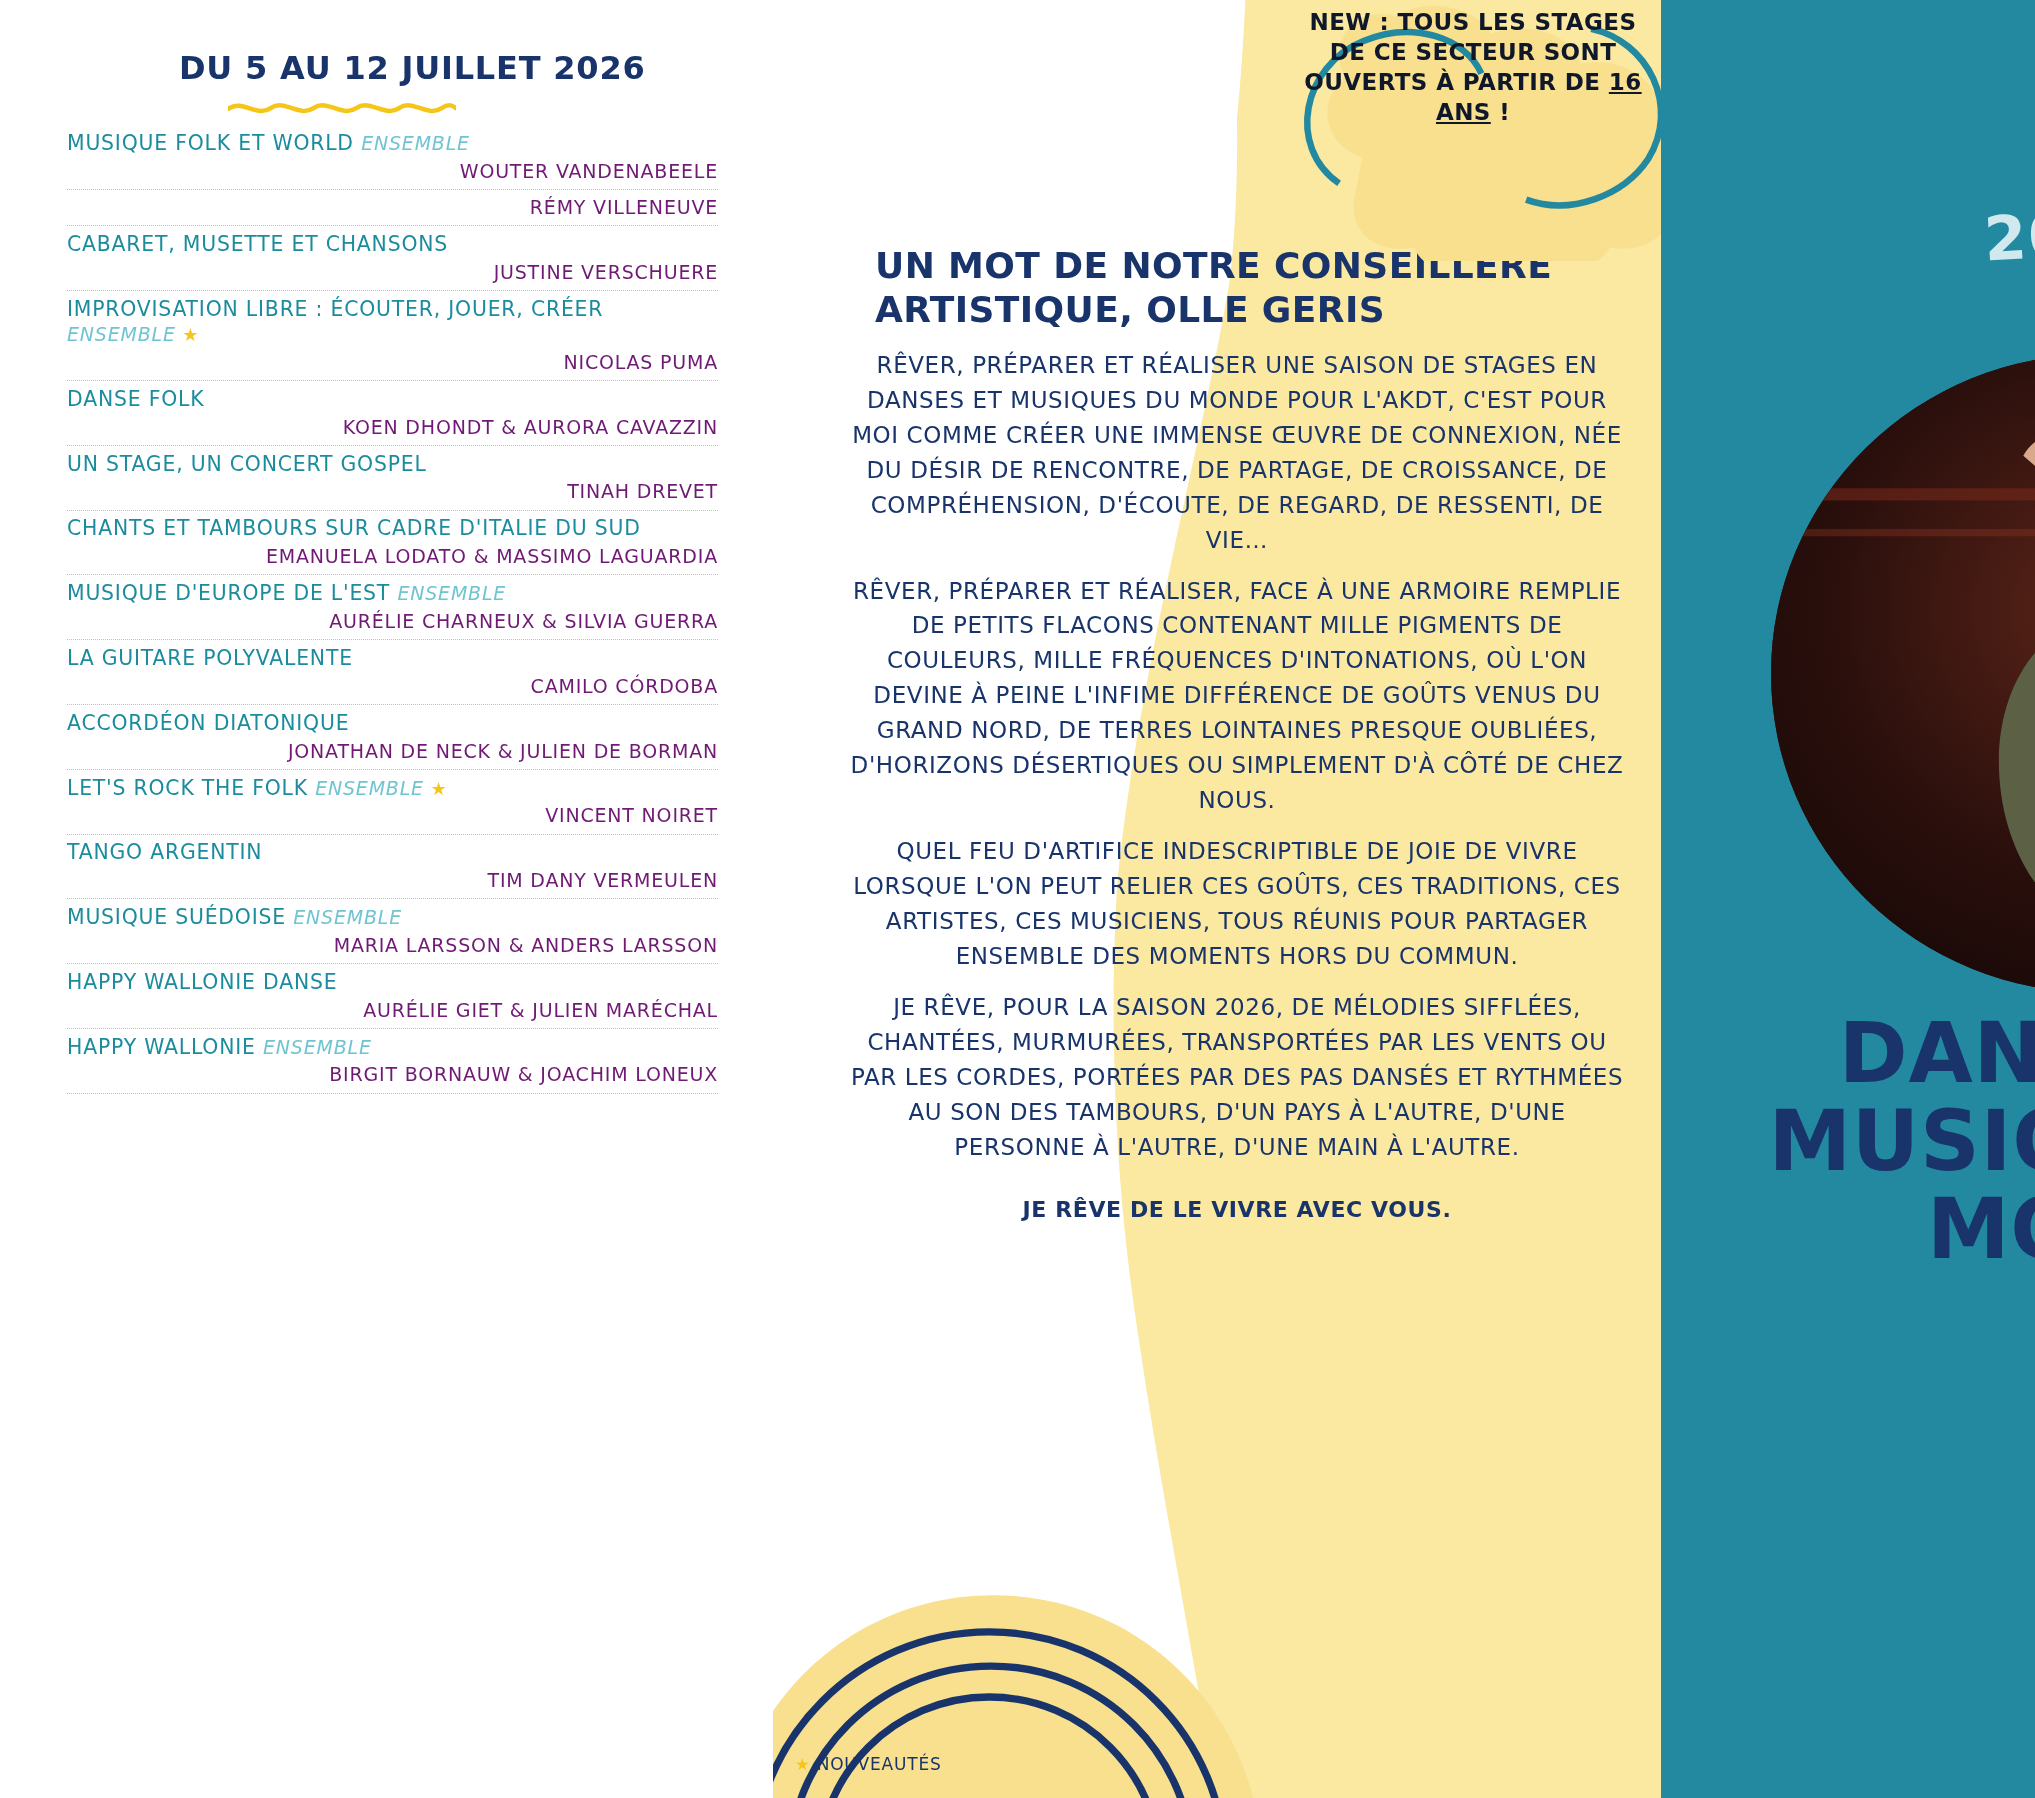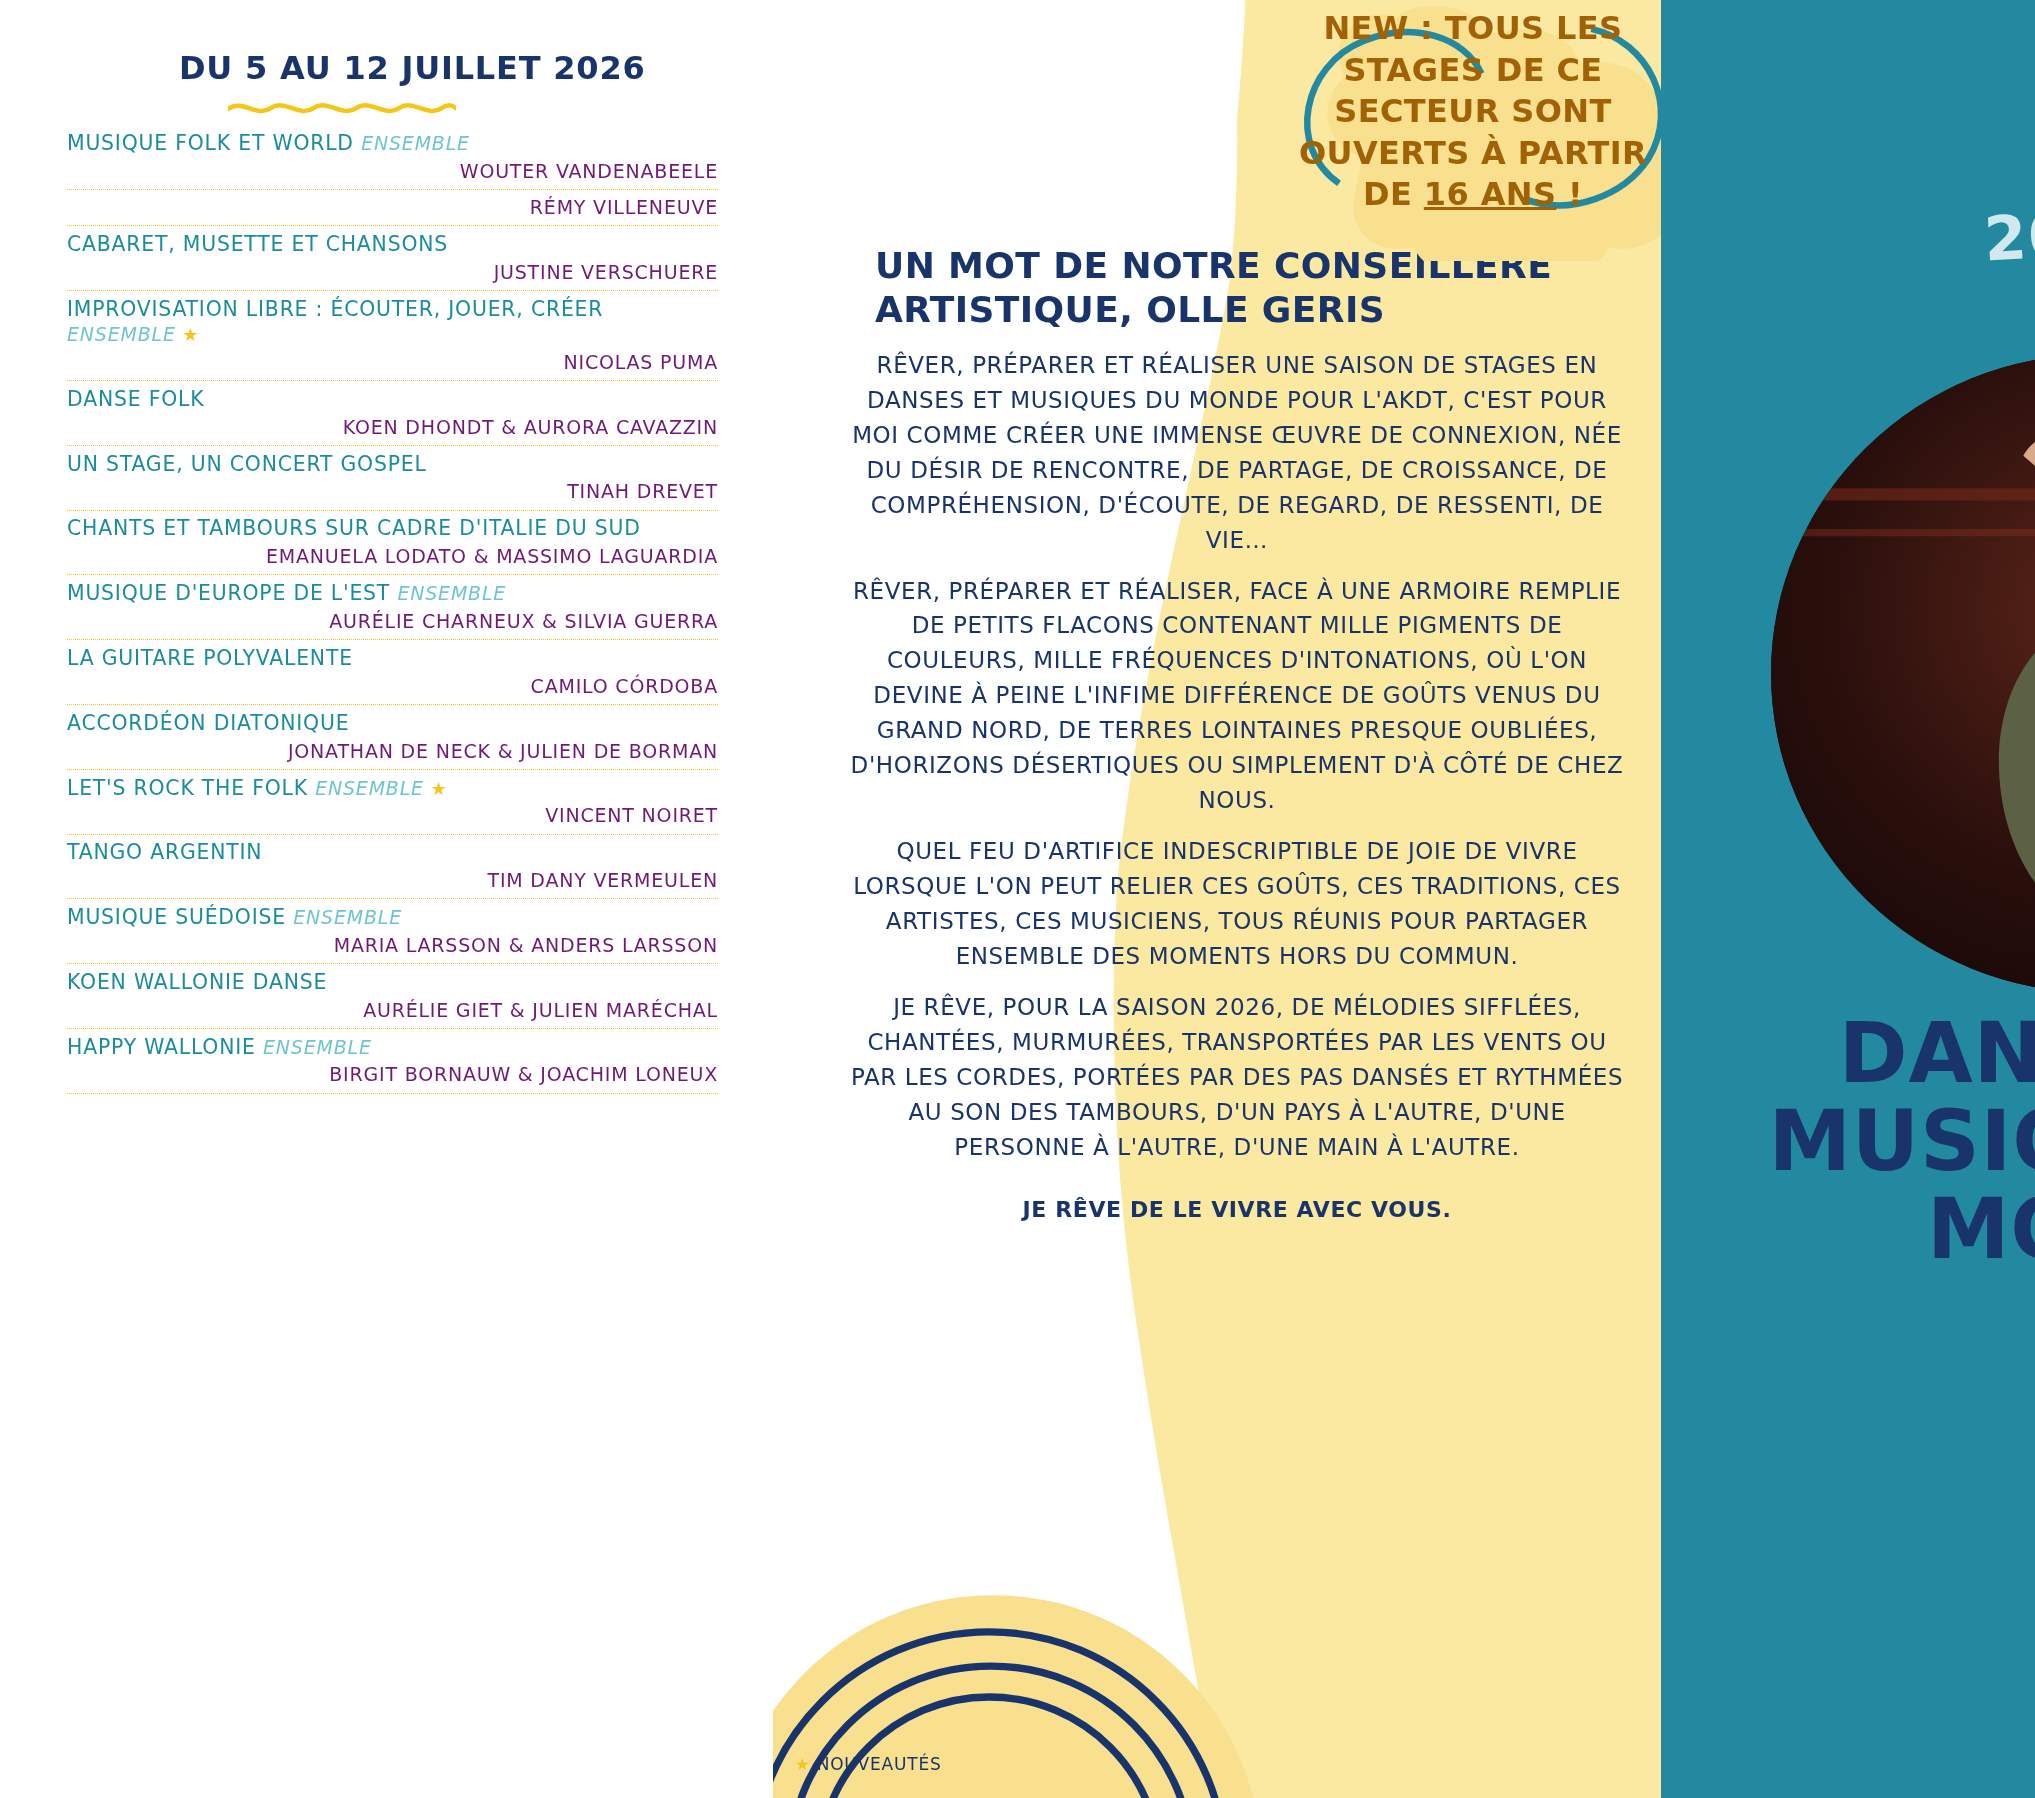--- a/index.html
+++ b/index.html
@@ -68,21 +68,21 @@
     font-size:23px;color:#18346b;line-height:1.52;letter-spacing:0.6px;
     text-align:center;
   }
   .mid-par.closing{font-weight:bold;font-size:22px;margin-top:28.5px;}
 
   .new-badge{
     position:absolute;left:1274px;top:0px;width:427px;height:261px;
   }
   .new-badge-text{
     position:absolute;left:1294px;top:8.1px;width:358px;
-    text-align:center;font-size:32px;font-weight:bold;color:#a16207;
+    text-align:center;font-size:23px;font-weight:bold;color:#0f172a;
     line-height:1.3;letter-spacing:0.4px;
   }
   .new-badge-text u{text-decoration:underline;}
 
   .nouveautes{
     position:absolute;left:757px;top:1754px;
     font-size:17px;color:#18346b;letter-spacing:0.8px;margin-left:38px;
   }
   .nouveautes .star{font-size:16.3px;}
 
@@ -171,21 +171,21 @@
         </div>
         <div class="course">
           <div class="course-title">TANGO ARGENTIN </div>
           <div class="course-teacher">TIM DANY VERMEULEN</div>
         </div>
         <div class="course">
           <div class="course-title">MUSIQUE SUÉDOISE <span class="ens">ENSEMBLE</span></div>
           <div class="course-teacher">MARIA LARSSON &amp; ANDERS LARSSON</div>
         </div>
         <div class="course">
-          <div class="course-title">KOEN WALLONIE DANSE </div>
+          <div class="course-title">HAPPY WALLONIE DANSE </div>
           <div class="course-teacher">AURÉLIE GIET &amp; JULIEN MARÉCHAL</div>
         </div>
         <div class="course">
           <div class="course-title">HAPPY WALLONIE <span class="ens">ENSEMBLE</span></div>
           <div class="course-teacher">BIRGIT BORNAUW &amp; JOACHIM LONEUX</div>
         </div>
       </div>
   </div>
 
   <div class="yellow-blob">

